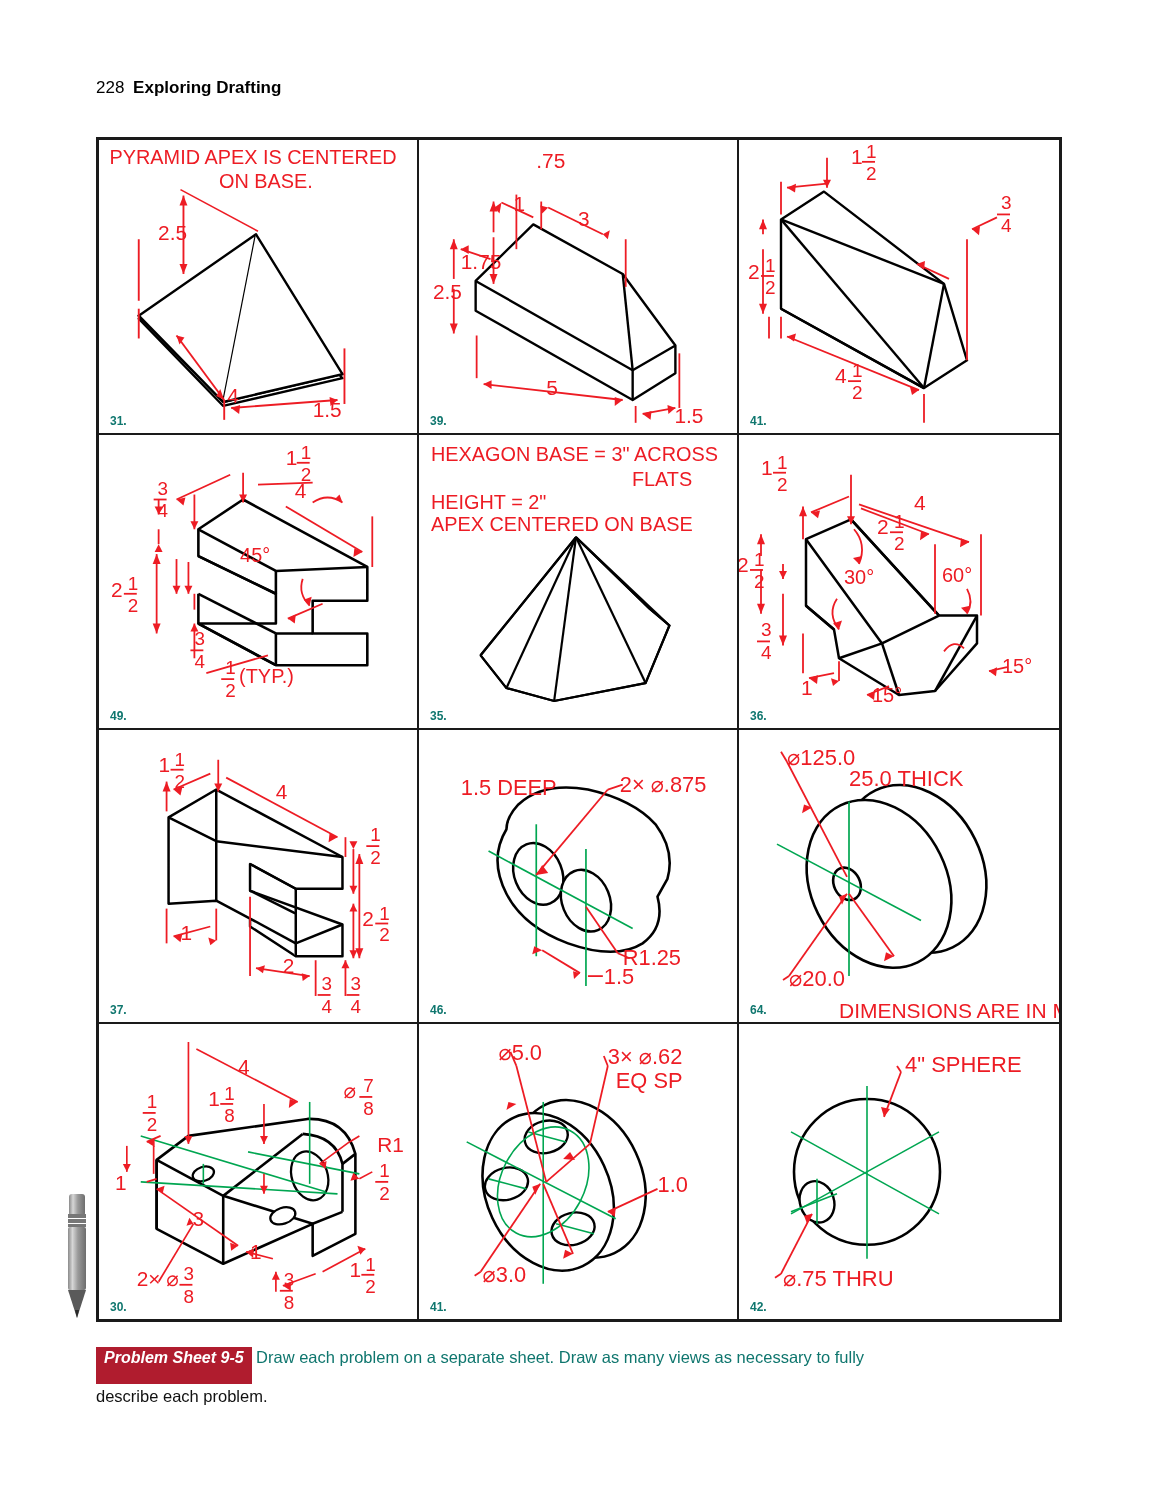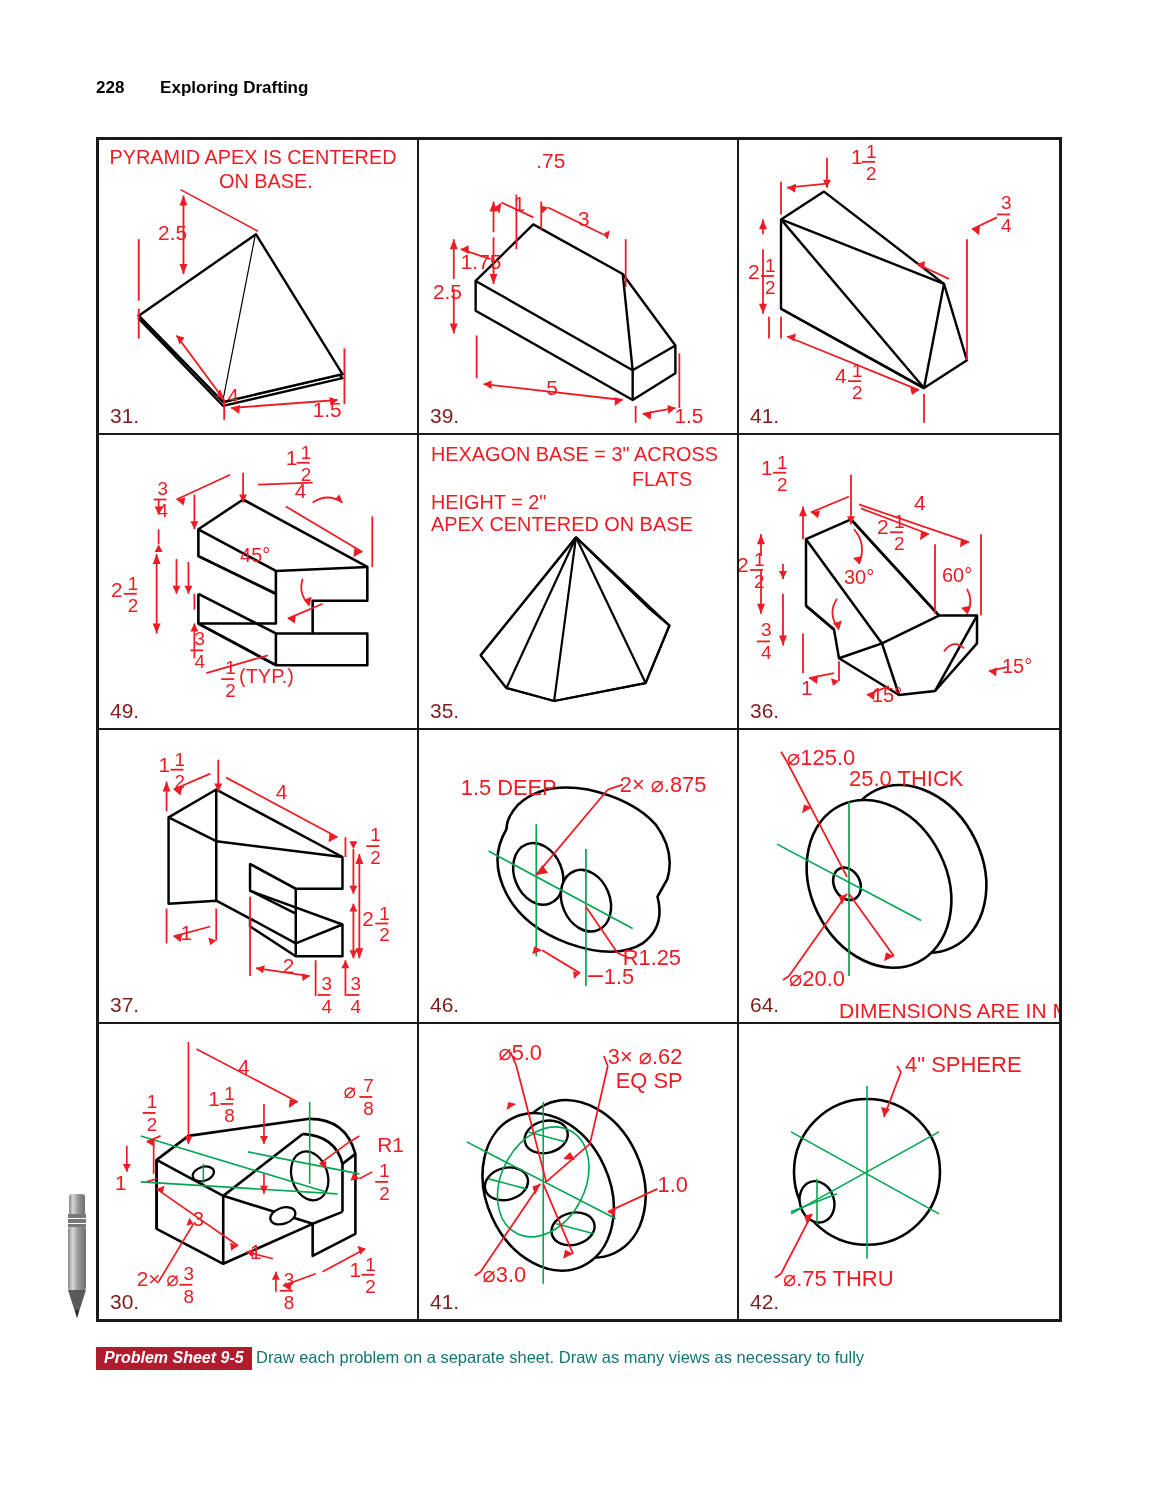--- a/index.html
+++ b/index.html
@@ -8,53 +8,53 @@
     width:1167px; height:1490px;
     background:#ffffff;
     font-family:"Liberation Sans", sans-serif;
     position:relative;
     overflow:hidden;
   }
   .page-header {
     position:absolute; left:96px; top:78px;
     font-size:17px; color:#000;
   }
-  .page-header .pgnum { font-weight:bold; margin-right:31px; }
+  .page-header .pgnum { font-weight:normal; margin-right:4px; }
   .page-header .bookname { font-weight:bold; }
 
   .grid {
     position:absolute; left:96px; top:137px;
     width:966px; height:1185px;
     border:3px solid #1a1a1a;
     display:grid;
     grid-template-columns:1fr 1fr 1fr;
     grid-template-rows:1fr 1fr 1fr 1fr;
   }
   .cell {
     position:relative;
     border-right:2.5px solid #1a1a1a;
     border-bottom:2.5px solid #1a1a1a;
     overflow:hidden;
   }
   .cell:nth-child(3n) { border-right:none; }
   .cell:nth-child(n+10) { border-bottom:none; }
   .cell-num {
     position:absolute; left:11px; bottom:5px;
-    font-size:21px; color:#7f1d1d; z-index:5;
+    font-size:12px; color:#0f766e; z-index:5;font-weight:bold;
   }
   .cell svg { position:absolute; left:0; top:0; width:100%; height:100%; }
 
   .footer {
     position:absolute; left:96px; top:1345px; width:975px;
   }
   .ps-tag {
     display:inline-block;
     background:#B01C2E; color:#fff;
     font-weight:bold; font-style:italic;
-    font-size:16px; padding:2px 8px 3px 8px;
+    font-size:16px; padding:2px 8px 17px 8px;
     vertical-align:baseline;
   }
   .ps-text {
     font-size:16.5px; color:#0f766e; line-height:1.5;
   }
   .footer-line2 { font-size:16.5px; color:#111; margin-top:3px; }
 
   .pencil { position:absolute; left:60px; top:1190px; }
 </style>
 </head>
@@ -789,13 +789,14 @@
       </g>
     </svg>
     <span class="cell-num">42.</span>
   </div>
 
 </div>
 
 <div class="footer">
   <span class="ps-tag">Problem Sheet 9-5</span>
   <span class="ps-text">Draw each problem on a separate sheet. Draw as many views as necessary to fully</span>
+  <div class="footer-line2">describe each problem.</div>
 </div>
 
 </body></html>

